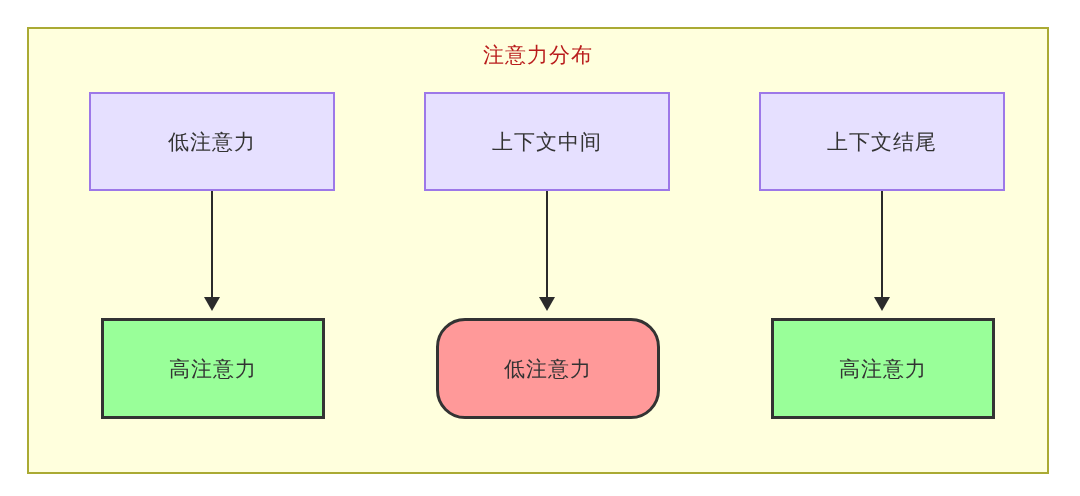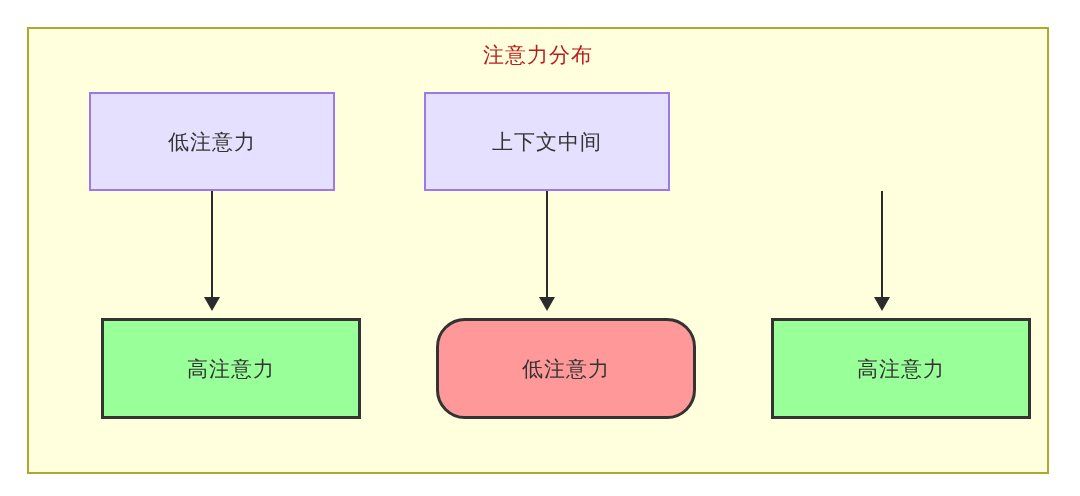--- a/index.html
+++ b/index.html
@@ -52,21 +52,21 @@
     text-align: center;
   }
   .node.ctx {
     background: #e6e0ff;
     border: 2px solid #9d78e8;
     width: 246px;
     height: 99px;
     top: 92px;
   }
   .node.attn {
-    width: 260px;
+    width: 224px;
     height: 101px;
     top: 318px;
     border: 3px solid #333333;
   }
   .node.attn.high { background: #99ff99; }
   .node.attn.low  { background: #ff9999; border-radius: 29px; }
 
   .col0-ctx { left: 89px; }
   .col1-ctx { left: 424px; font-family: Liberation Mono, monospace; }
   .col2-ctx { left: 759px; }
@@ -106,20 +106,23 @@
   <div class="frame">
     <div class="frame-title">注意力分布</div>
   </div>
 
   <div class="node ctx col0-ctx">
     <span>低注意力</span>
   </div>
   <div class="node ctx col1-ctx">
     <span>上下文中间</span>
   </div>
+  <div class="node ctx col2-ctx">
+    <span>上下文结尾</span>
+  </div>
 
   <div class="arrow-line arr0"></div>
   <div class="arrow-head arr0h"></div>
 
   <div class="arrow-line arr1"></div>
   <div class="arrow-head arr1h"></div>
 
   <div class="arrow-line arr2"></div>
   <div class="arrow-head arr2h"></div>
 

